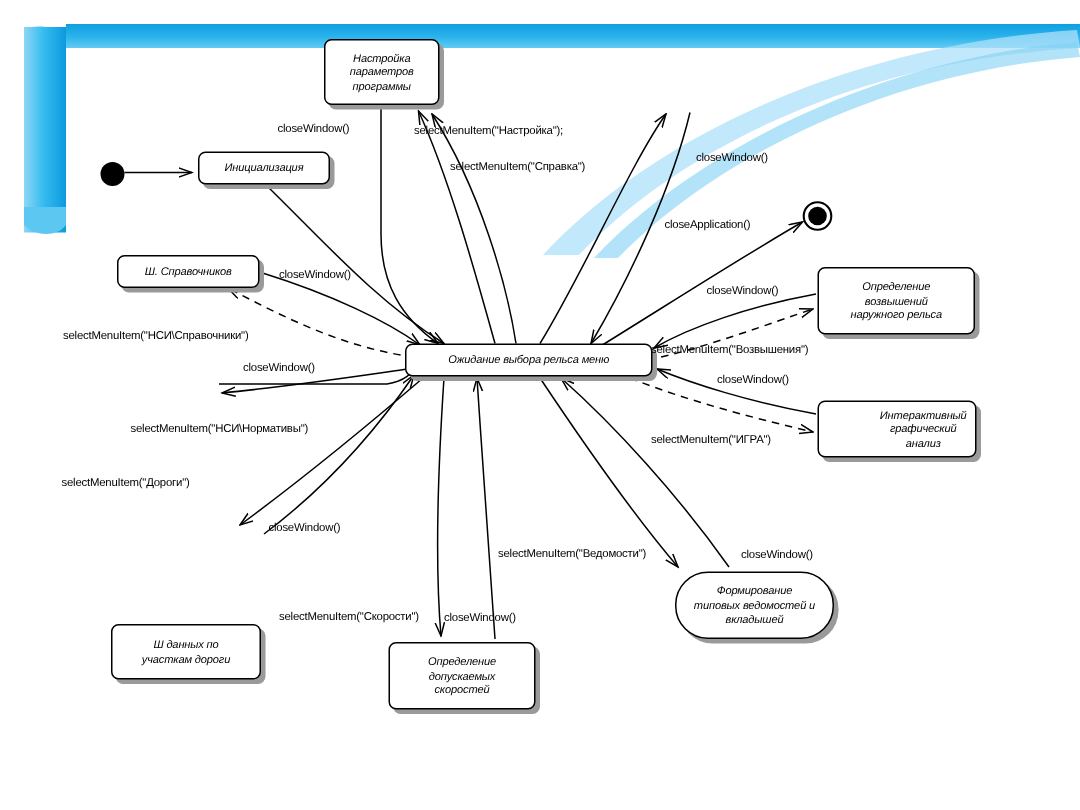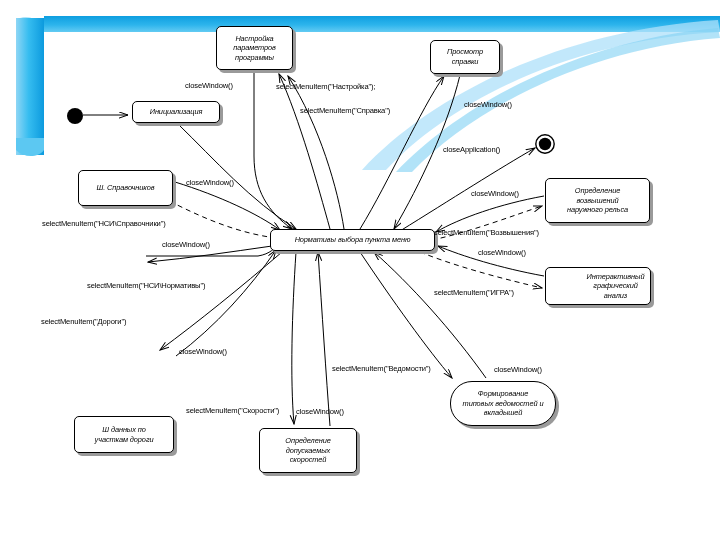--- a/index.html
+++ b/index.html
@@ -165,29 +165,26 @@
   </div>
 
   <div class="state-node" style="left:132px; top:101px; width:88px; height:22px;">
     <span>Инициализация</span>
   </div>
 
   <div class="state-node" style="left:216px; top:26px; width:77px; height:44px;">
     <span>Настройка<br>параметров<br>программы</span>
   </div>
 
-  <div class="state-node" style="left:430px; top:40px; width:70px; height:34px;">
-    <span>Просмотр<br>справки</span>
-  </div>
 
   <div class="state-node" style="left:270px; top:229px; width:165px; height:22px;">
-    <span>Нормативы выбора пункта меню</span>
-  </div>
-
-  <div class="state-node" style="left:78px; top:170px; width:95px; height:36px;">
+    <span>Ожидание выбора рельса меню</span>
+  </div>
+
+  <div class="state-node" style="left:78px; top:170px; width:95px; height:22px;">
     <span>Ш. Справочников</span>
   </div>
 
 
   <div class="state-node" style="left:74px; top:370px; width:100px; height:37px;margin-top:46px;">
     <span>Ш данных по<br>участкам дороги</span>
   </div>
 
   <div class="state-node" style="left:259px; top:428px; width:98px; height:45px;">
     <span>Определение<br>допускаемых<br>скоростей</span>

